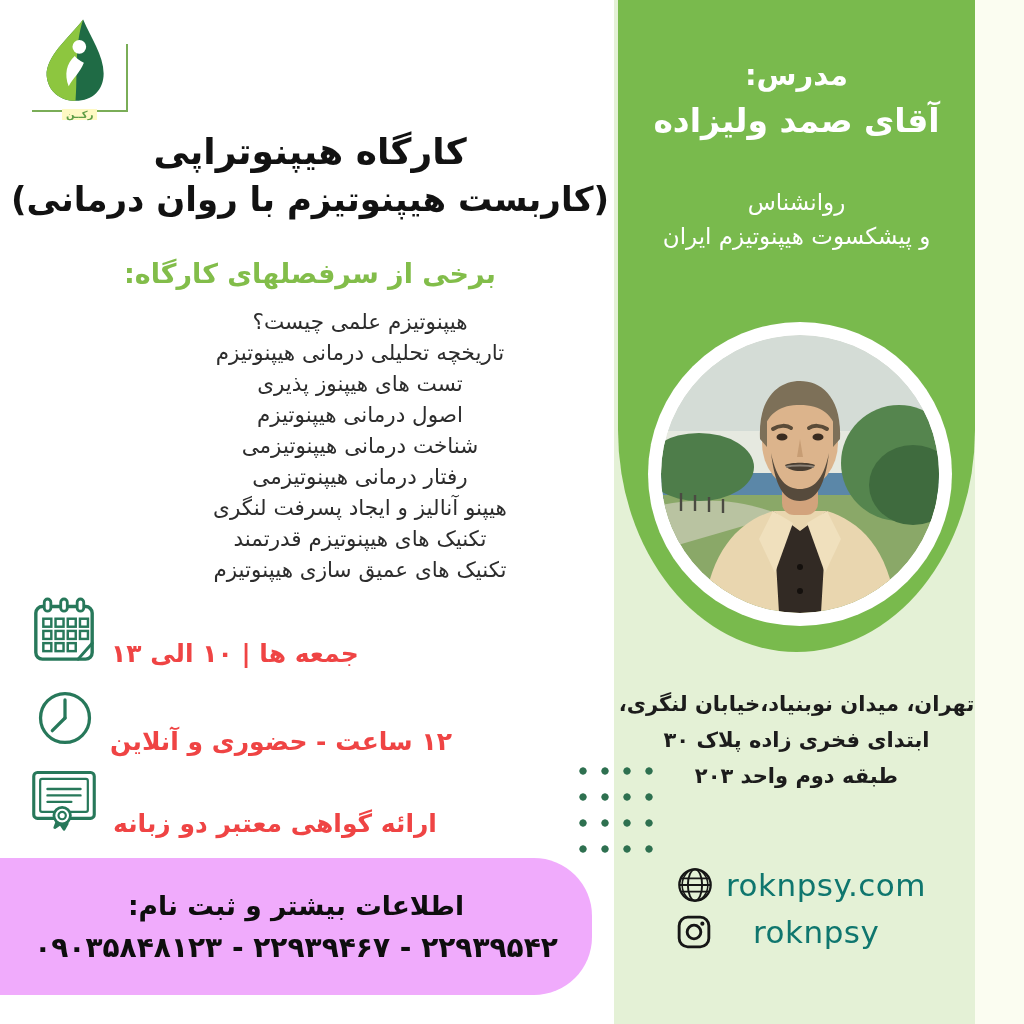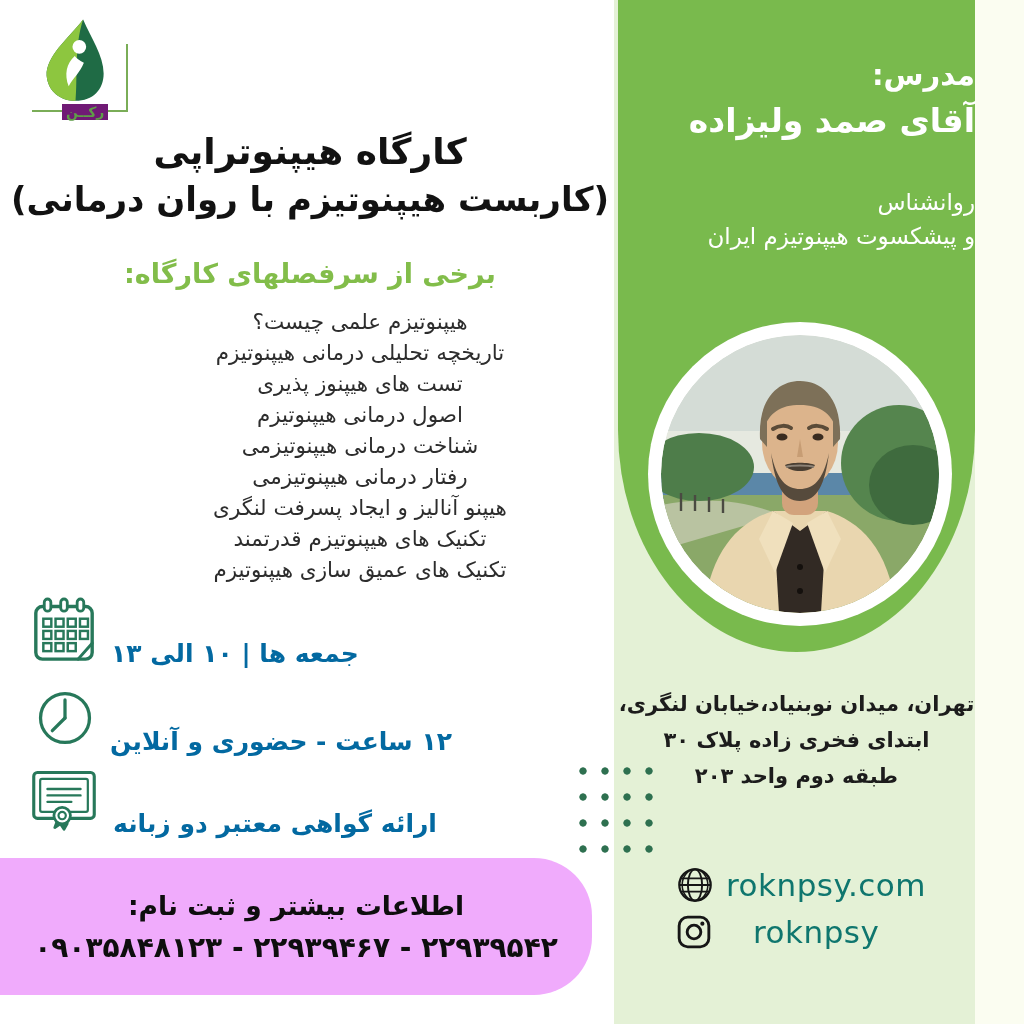--- a/index.html
+++ b/index.html
@@ -6,21 +6,21 @@
   html,body { width:1024px; height:1024px; }
   body { position:relative; background:#ffffff; font-family:"DejaVu Sans", sans-serif; overflow:hidden; }
   .abs { position:absolute; }
 
   
   .right-light { left:614px; top:0; width:361px; height:1024px; background:#e4f1d6; z-index:0; }
   .right-strip { left:975px; top:0; width:49px; height:1024px; background:#fbfdf1; z-index:0; }
   .right-panel { left:618px; top:0; width:357px; height:652px; background:#79ba4d;
                  border-radius:0 0 185px 185px / 0 0 230px 230px; z-index:1; }
 
-  .panel-text { left:618px; width:357px; text-align:right; color:#ffffff; z-index:2; direction:rtl; }
+  .panel-text { left:618px; width:357px; text-align:center; color:#ffffff; z-index:2; direction:rtl; }
   .instructor-label { top:58px; font-size:29px; font-weight:bold; }
   .instructor-name  { top:101px; font-size:33px; font-weight:bold; }
   .cred1 { top:189px; font-size:23px; font-weight:500; }
   .cred2 { top:223px; font-size:23px; font-weight:500; }
 
   .photo-ring { left:648px; top:322px; width:304px; height:304px; border-radius:50%;
                 background:#ffffff; z-index:3; }
   .photo-ring svg { position:absolute; left:13px; top:13px; border-radius:50%; display:block; }
 
   .address { left:618px; top:686px; width:357px; text-align:center; direction:rtl;
@@ -33,35 +33,35 @@
   .contact-row { left:676px; display:flex; align-items:center; gap:12px; z-index:2; color:#0f766e; }
   .contact-row .txt { font-size:31px; letter-spacing:0.5px; }
   .row-web { top:866px; }
   .row-insta { top:914px;gap:41px; }
 
   
   .logo { left:28px; top:16px; width:100px; height:106px; z-index:2; }
   .logo .drop { position:absolute; left:8px; top:0; }
   .logo .bar-right { position:absolute; right:0; top:28px; height:66px; border-right:2px solid #7aad57; }
   .logo .bar-bottom { position:absolute; left:4px; right:0; bottom:10px; border-bottom:2px solid #7aad57; }
-  .logo .logo-word { position:absolute; bottom:2px; left:34px; background:#701a75; padding:0 4px;
-                     color:#5f9e48; font-size:14px; font-weight:bold; direction:rtl; }
+  .logo .logo-word { position:absolute; bottom:2px; left:34px; background:#fef9c3; padding:0 4px;
+                     color:#5f9e48; font-size:10px; font-weight:bold; direction:rtl; }
 
   .title1 { left:10px; top:131px; width:600px; text-align:center; direction:rtl;
             font-size:36px; font-weight:bold; color:#121212; }
   .title2 { left:10px; top:179px; width:600px; text-align:center; direction:rtl;
             font-size:34px; font-weight:bold; color:#121212; }
   .subtitle { left:10px; top:258px; width:600px; text-align:center; direction:rtl;
               font-size:27px; font-weight:bold; color:#82bd4a; }
 
   .topics { left:95px; top:306px; width:530px; list-style:none; text-align:center; direction:rtl; }
   .topics li { font-size:21.5px; line-height:31px; font-weight:500; color:#2d2d2d; }
 
   .feature { display:flex; align-items:center; gap:16px; z-index:2; }
-  .feature .ftxt { direction:rtl; font-size:25px; font-weight:bold; color:#0369a1; white-space:nowrap;margin-top:47px; }
+  .feature .ftxt { direction:rtl; font-size:25px; font-weight:bold; color:#ef4444; white-space:nowrap;margin-top:47px; }
   .feat-cal  { left:33px; top:595px; height:70px; }
   .feat-clk  { left:36px; top:688px; height:60px; }
   .feat-cert { left:31px; top:768px; height:64px; }
 
   .cta-box { left:0; top:858px; width:592px; height:137px; background:#f0abfc;
              border-radius:0 58px 58px 0; display:flex; flex-direction:column;
              justify-content:center; align-items:center; gap:10px; z-index:2; }
   .cta-heading { direction:rtl; font-size:26.5px; font-weight:bold; color:#0e0e0e; }
   .cta-phones  { direction:rtl; font-size:28px; font-weight:bold; color:#0e0e0e; letter-spacing:1px; }
 

